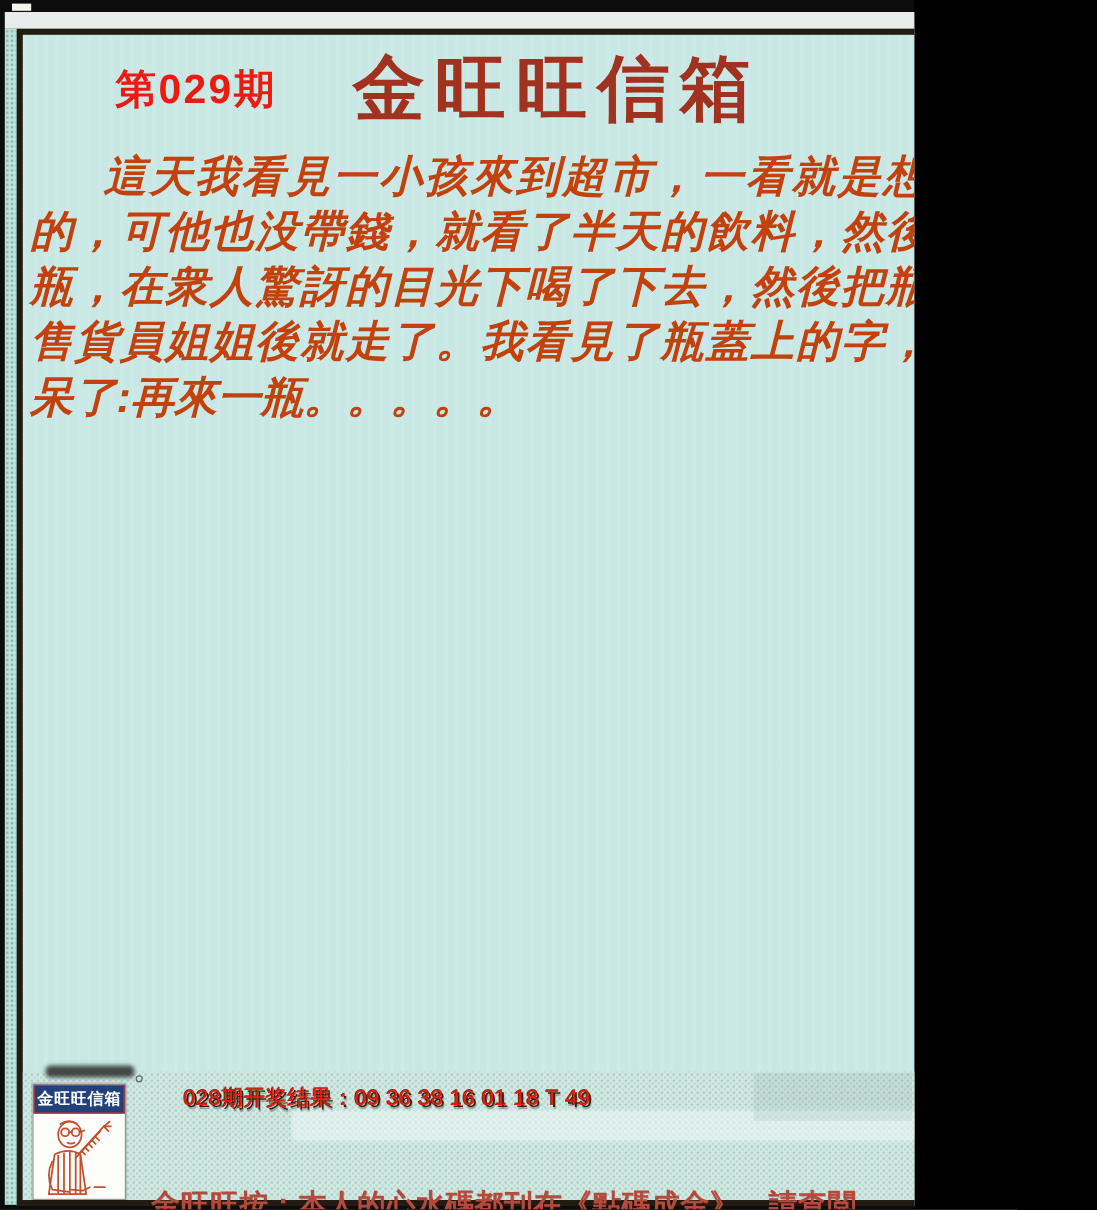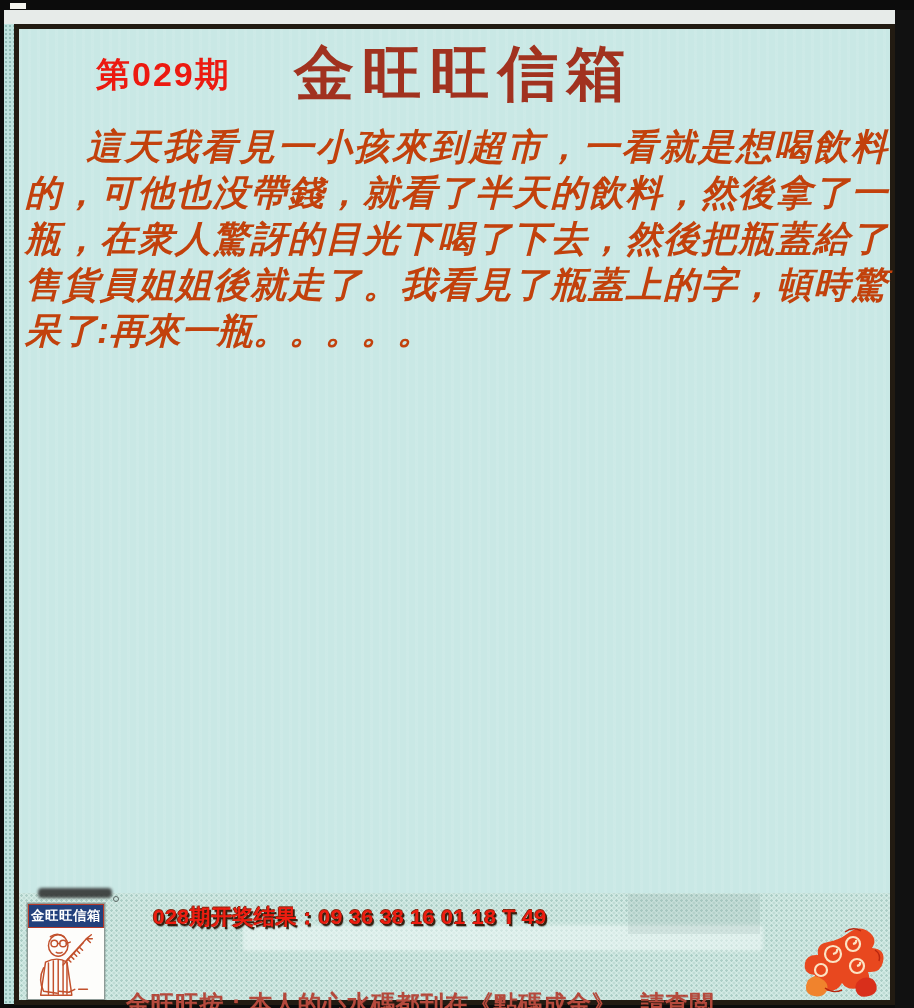--- a/index.html
+++ b/index.html
@@ -1,18 +1,18 @@
 <!DOCTYPE html>
 <html><head>
 <meta charset="utf-8">
 <style>
   html,body{margin:0;padding:0;background:#000;}
   *{box-sizing:border-box;}
   .screen{
-    position:relative;width:914px;height:1008px;overflow:hidden;
+    position:relative;width:762px;height:1008px;overflow:hidden;
     background:#0c0c0c;
     font-family:"Liberation Sans","DejaVu Sans",sans-serif;
   }
   
   .notch{position:absolute;left:10px;top:3px;width:16px;height:6px;background:#f4f4ef;}
   
   .band-top{position:absolute;left:4px;top:10px;width:902px;height:14px;background:#e7ebe9;}
   
   .gutter-left{
     position:absolute;left:4px;top:24px;width:10px;height:980px;
@@ -62,21 +62,21 @@
     background:#fdfdfb;border:1px solid #8d9a96;box-shadow:0 0 0 1px rgba(0,0,0,.15);
   }
   .logo-band{
     height:24px;background:#22407c;border:1px solid #b53a2a;
     display:flex;align-items:center;justify-content:center;
     color:#fff;font-size:13.5px;font-weight:700;letter-spacing:.5px;white-space:nowrap;
   }
   .logo-art{width:100%;height:71px;display:block;}
   .results{
     position:absolute;left:153px;top:903px;
-    font-size:21px;font-weight:700;color:#ee1c10;letter-spacing:.5px;white-space:nowrap;
+    font-size:18px;font-weight:400;color:#ee1c10;letter-spacing:.5px;white-space:nowrap;
     text-shadow:1.6px 1.8px 0 #39200f,-1px 0 0 #8a2a14,0 -1px 0 #8a2a14,2px 3px 1px rgba(0,0,0,.35);
   }
   .note{
     position:absolute;left:126px;top:988px;
     font-size:24px;font-weight:700;color:#b5493c;letter-spacing:.5px;white-space:nowrap;
     text-shadow:.5px .5px 0 rgba(120,40,30,.35);
   }
   .signature{
     position:absolute;left:737px;top:910px;
     font-family:"Liberation Serif","DejaVu Serif",serif;

